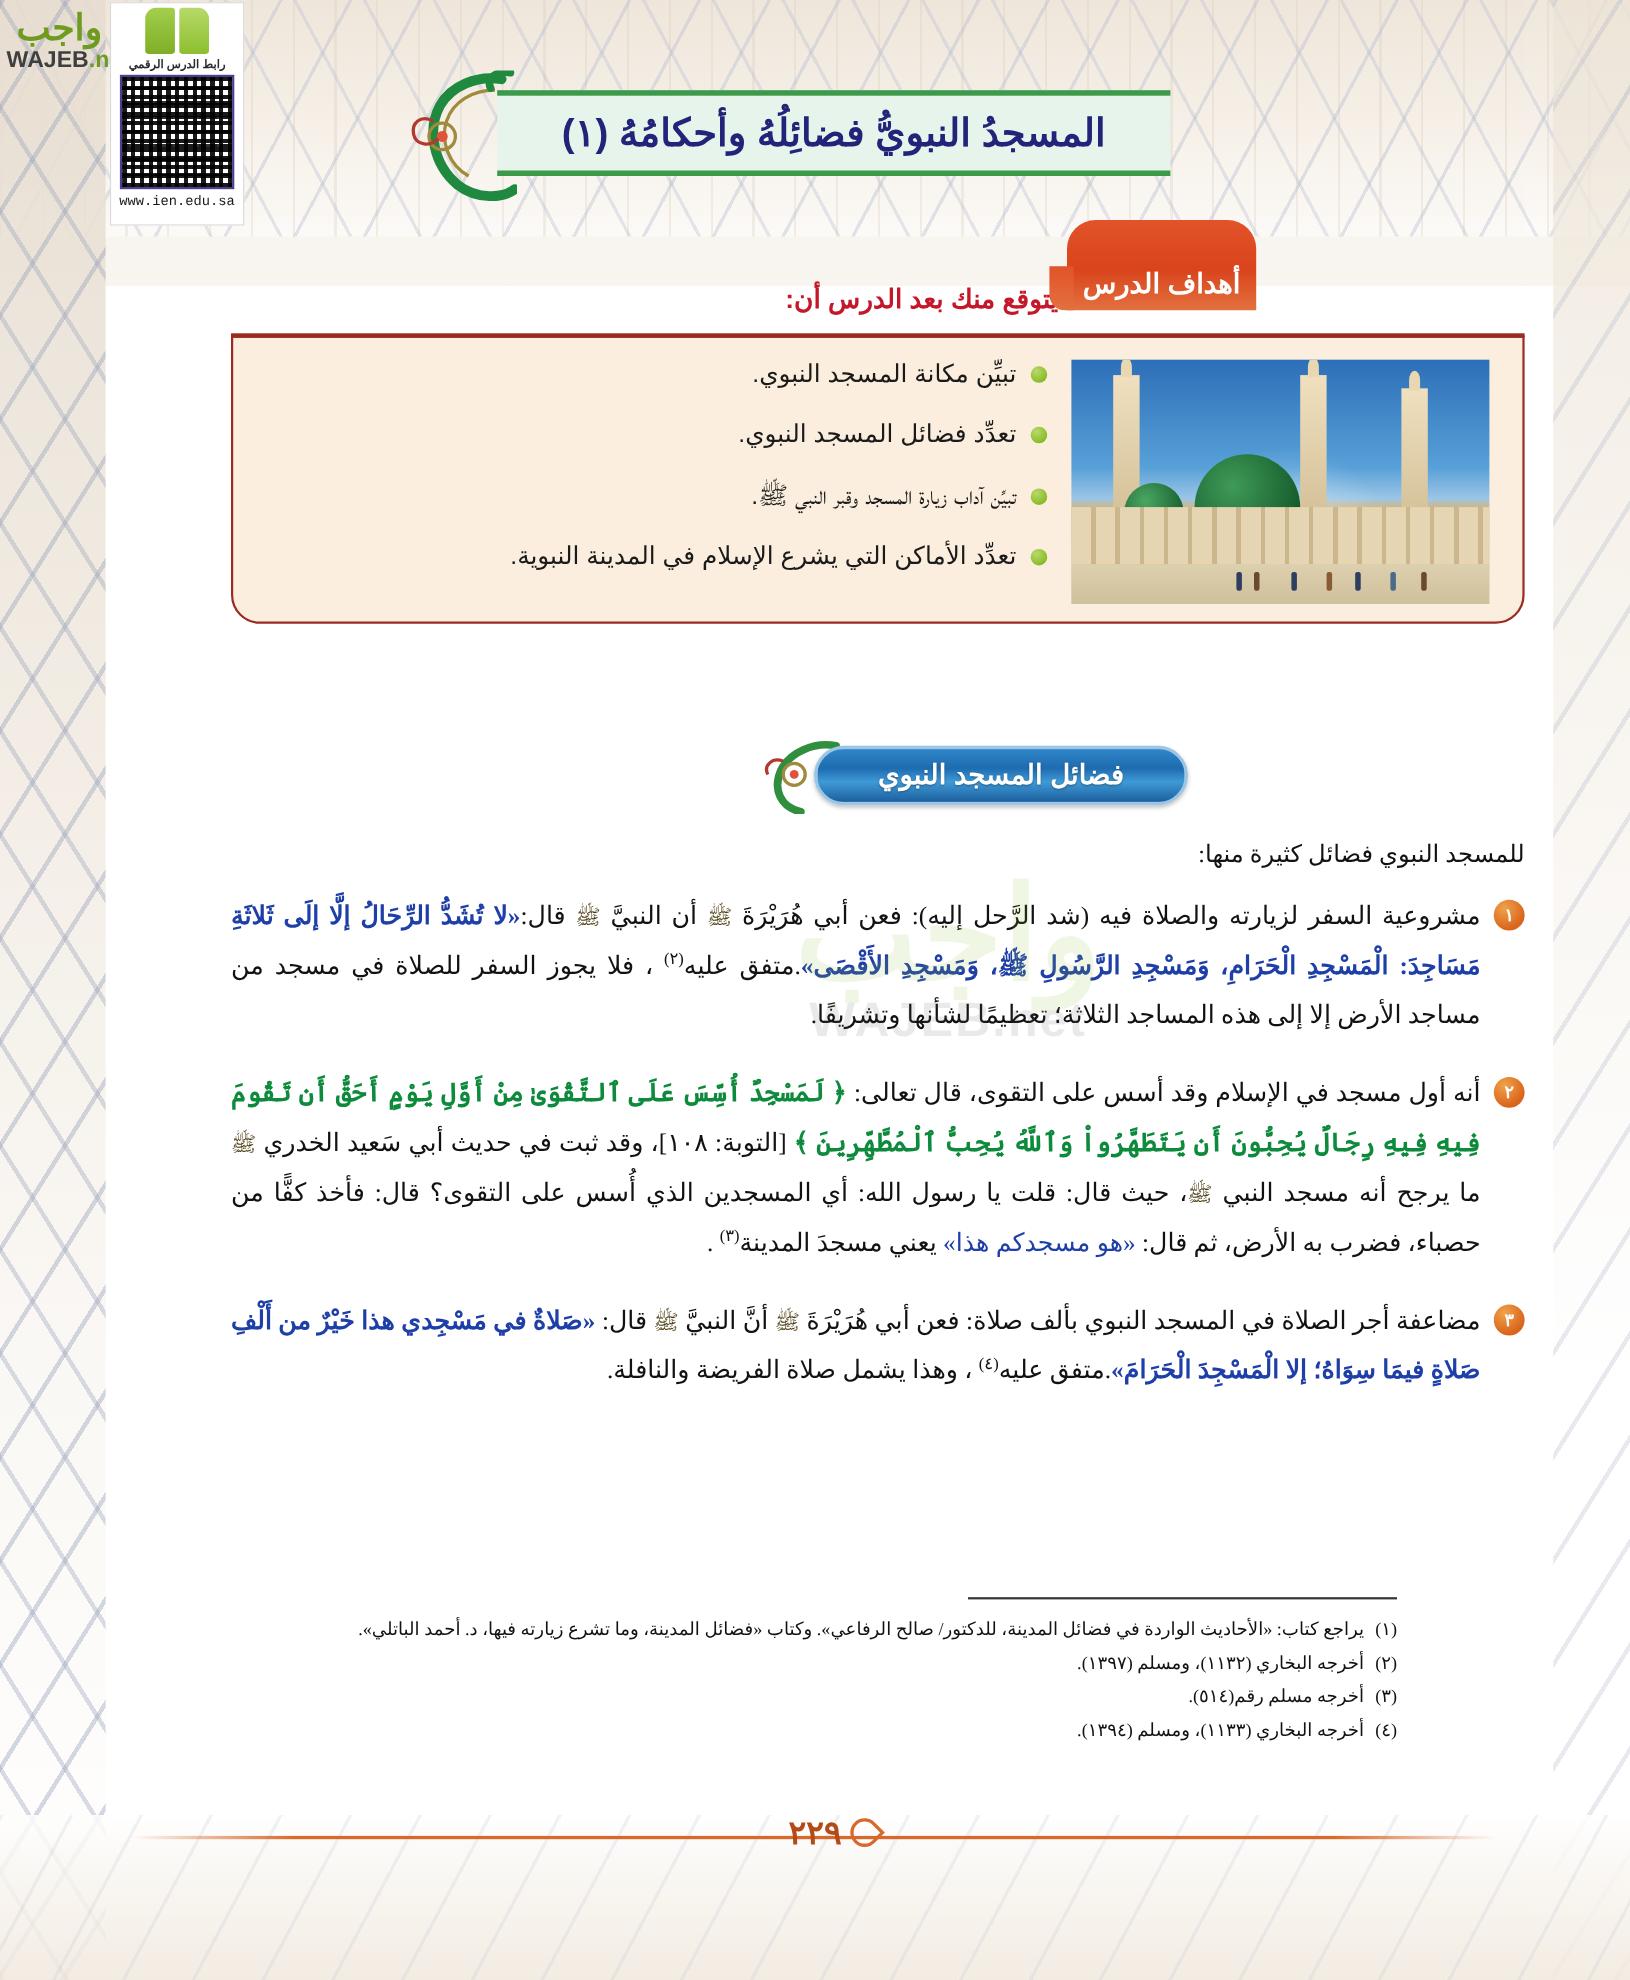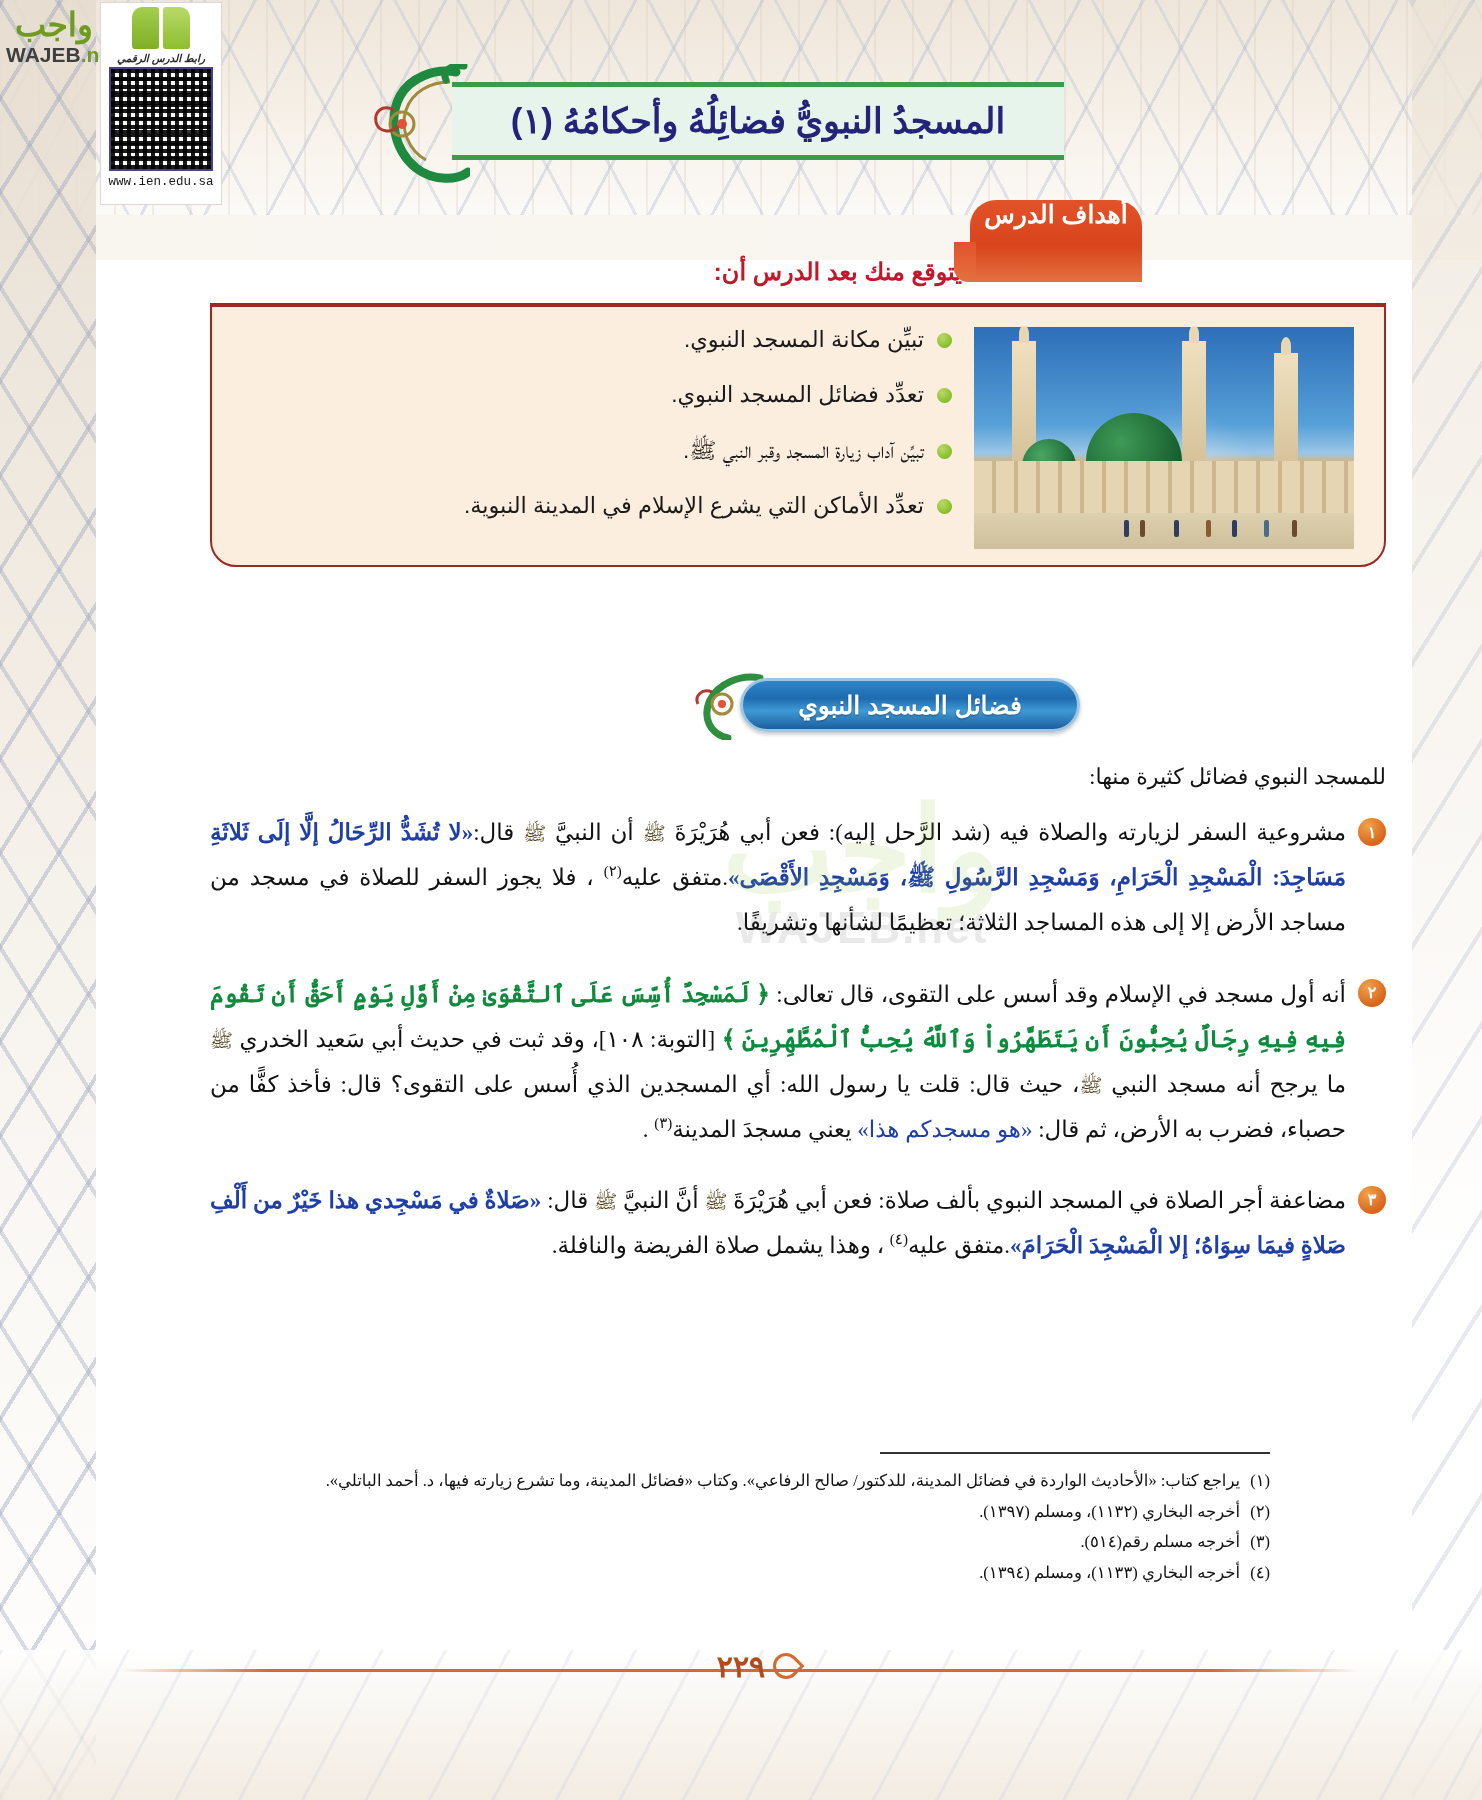--- a/index.html
+++ b/index.html
@@ -79,21 +79,21 @@
   }
   .book-icon { width: 58px; height: 42px; position: relative; margin-bottom: 3px; }
   .book-icon .leaf {
     position: absolute; top: 0; width: 27px; height: 42px; background: #8cbf2d;
     border-radius: 3px 10px 3px 3px;
   }
   .book-icon .leaf.l { left: 0; background: linear-gradient(180deg,#a3cf4d,#7fae26); border-radius: 10px 3px 3px 3px;}
   .book-icon .leaf.r { right: 0; background: linear-gradient(180deg,#b7d96a,#8cbf2d); }
   .qr-caption {
     font-family: "Liberation Sans", sans-serif;
-    font-size: 10.5px; font-weight: 700; color: #2b2b2b; direction: rtl; margin-bottom: 3px; font-style: italic;
+    font-size: 10.5px; font-weight: 700; color: #2b2b2b; direction: rtl; margin-bottom: 3px;
   }
   .qr-code {
     width: 104px; height: 104px;
     background-color: #ffffff;
     background-image:
       repeating-linear-gradient(90deg, #1a1a1a 0 4px, transparent 4px 8px),
       repeating-linear-gradient(0deg, #1a1a1a 0 4px, transparent 4px 8px),
       repeating-linear-gradient(90deg, transparent 0 6px, #1a1a1a 6px 10px),
       repeating-linear-gradient(0deg, transparent 0 10px, #1a1a1a 10px 13px);
     background-blend-mode: multiply, multiply, screen, multiply;
@@ -123,21 +123,21 @@
   .title-ornament {
     position: absolute; left: -6px; top: -4px; width: 132px; height: 120px;
   }
 
   
   .obj-tab {
     position: absolute; right: 340px; top: 200px; width: 172px; height: 82px;
     background: linear-gradient(180deg,#e24f24 0%, #d8441c 45%, #e0seventy 100%);
     background: linear-gradient(180deg,#e2532a 0%, #d9441c 55%, #e3713f 100%);
     border-radius: 26px 26px 0 0;
-    display: flex; justify-content: center;
+    display: flex; align-items: flex-end; justify-content: center;
     padding-bottom: 9px;
     z-index: 3;
   }
   .obj-tab::before {
     content: ""; position: absolute; left: -16px; bottom: 0; width: 22px; height: 40px;
     background: linear-gradient(180deg,#e2532a,#e3713f);
     border-radius: 0 0 0 14px;
   }
   .obj-tab-label {
     font-family: "Liberation Sans", sans-serif;

